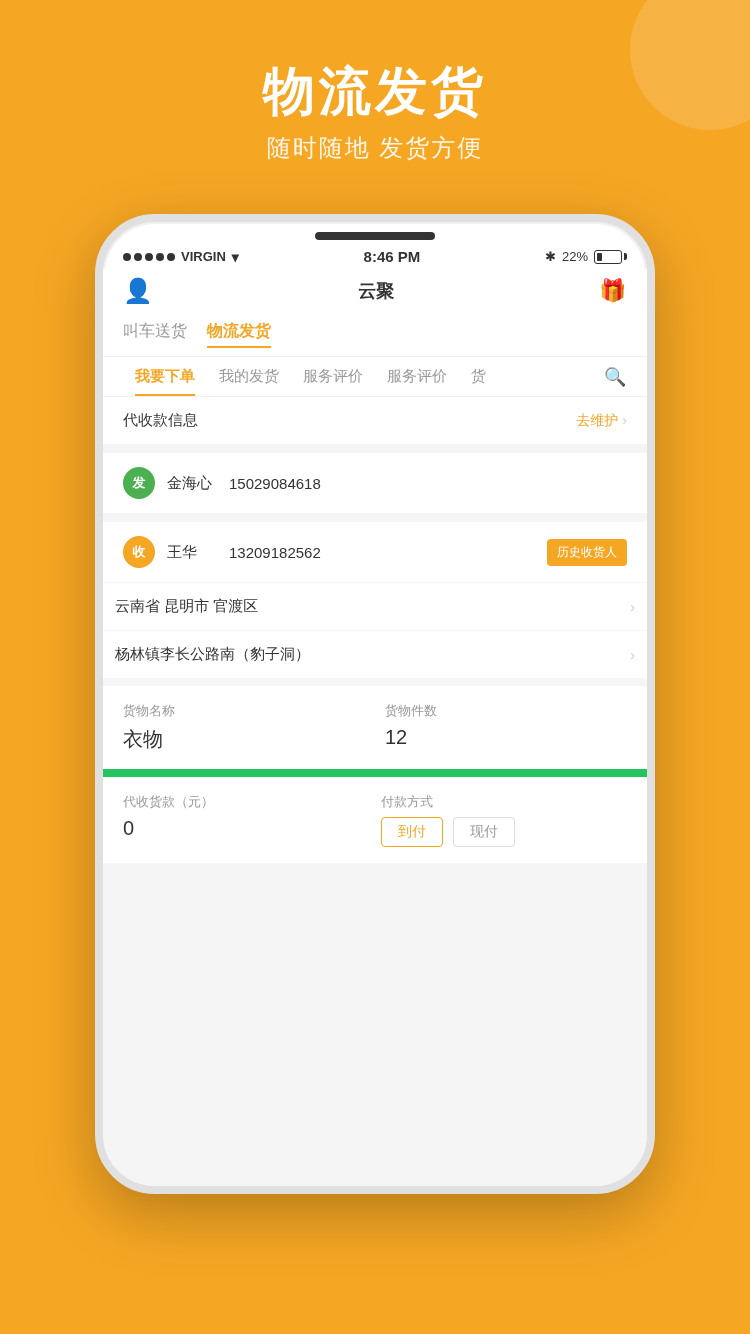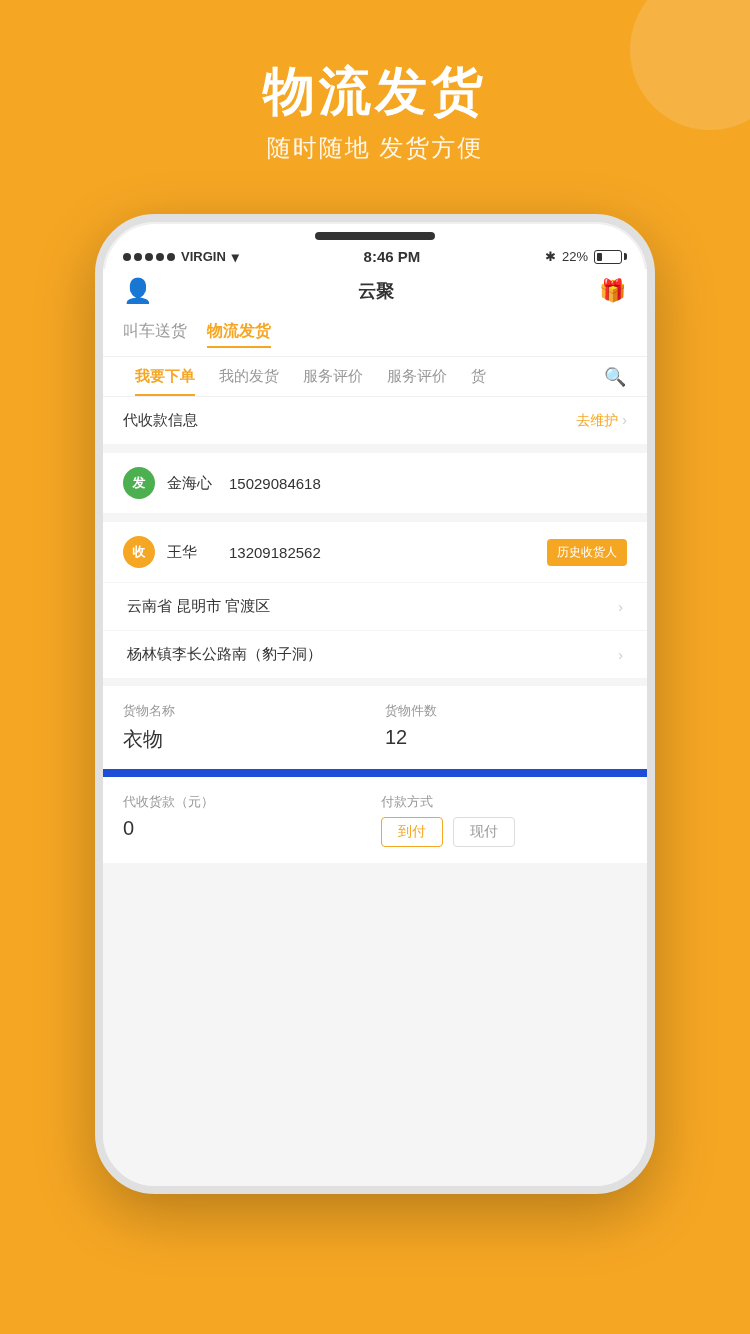--- a/index.html
+++ b/index.html
@@ -295,21 +295,21 @@
       padding: 5px 10px;
       border-radius: 4px;
       white-space: nowrap;
     }
 
     
     .address-row {
       display: flex;
       align-items: center;
       justify-content: space-between;
-      padding: 14px 24px;
+      padding: 14px 12px;
       border-top: 1px solid #f5f5f5;
     }
     .address-text {
       font-size: 15px;
       color: #333;
     }
 
     
     .goods-section {
       background: #fff;
@@ -328,21 +328,21 @@
     .goods-value {
       font-size: 20px;
       color: #333;
       font-weight: 500;
     }
 
     
     .payment-section {
       background: #fff;
       padding: 16px 20px;
-      border-top: 8px solid #1d4ed8;
+      border-top: 8px solid #22c55e;
     }
     .payment-grid {
       display: grid;
       grid-template-columns: 1fr 1fr;
       gap: 12px;
     }
     .payment-label {
       font-size: 13px;
       color: #999;
       margin-bottom: 6px;

